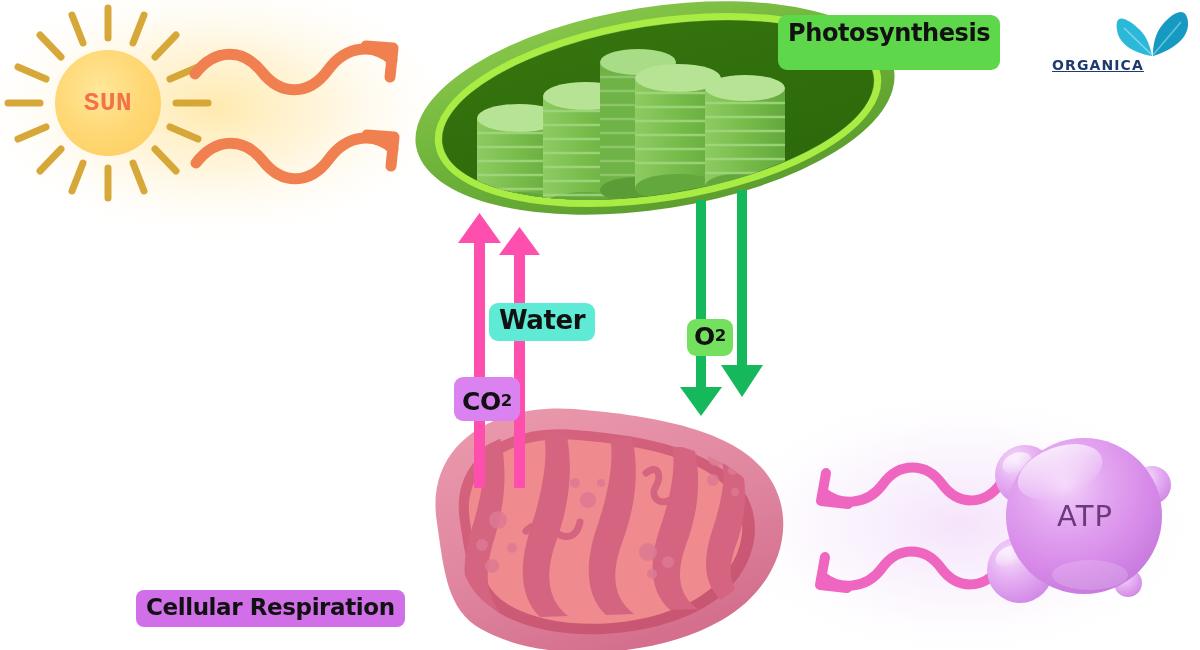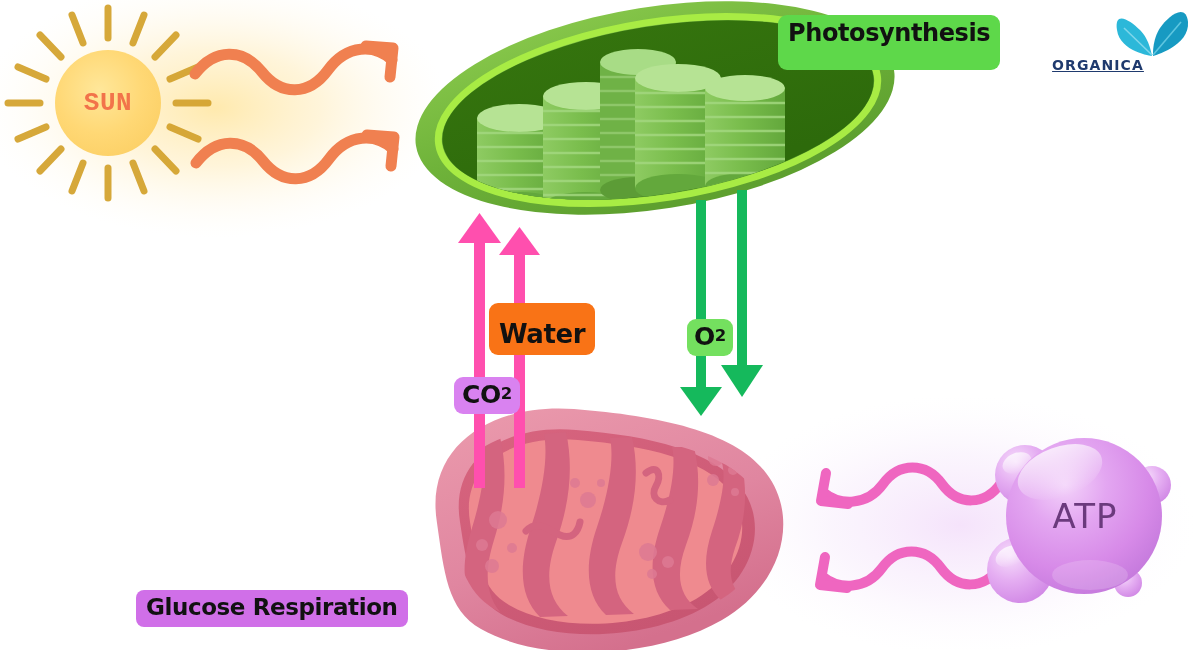--- a/index.html
+++ b/index.html
@@ -20,35 +20,35 @@
     white-space:nowrap;
     line-height:1;
     display:flex;align-items:center;justify-content:center;
     border-radius:9px;
     letter-spacing:-0.4px;
   }
   .lbl sub{font-size:.66em;vertical-align:-0.22em;line-height:1;}
 
   #lbl-photosynthesis{left:778px;top:15px;padding:6px 10px 25px;font-size:24px;background:#5ed84a;}
   #lbl-respiration{left:136px;top:590px;padding:6px 10px 8px;font-size:23px;background:#d06fe8;border-radius:8px;}
-  #lbl-water{left:489px;top:303px;padding:18px 10px 8px;font-size:26px;background:#f97316;}
-  #lbl-co2{left:454px;top:377px;padding:5px 8px 7px;font-size:25px;background:#d982f0;}
+  #lbl-water{left:489px;top:303px;padding:4px 10px 8px;font-size:26px;background:#5eead4;}
+  #lbl-co2{left:454px;top:377px;padding:12px 8px 7px;font-size:25px;background:#d982f0;}
   #lbl-glucose{left:712px;top:229px;padding:5px 10px 7px;font-size:25px;background:#74e05f;}
   #lbl-o2{left:687px;top:319px;padding:5px 7px 7px;font-size:25px;background:#74e05f;}
 
   #sun-text{
     position:absolute;left:58px;top:86px;width:100px;height:34px;
     display:flex;align-items:center;justify-content:center;
     font-family:Liberation Mono, monospace;font-weight:bold;font-size:26px;
     color:#f2734a;letter-spacing:.5px;
   }
   #atp-text{
     position:absolute;left:1040px;top:496px;width:90px;height:40px;
     display:flex;align-items:center;justify-content:center;
-    font-family:"DejaVu Sans", sans-serif;font-weight:normal;font-size:34px;
+    font-family:"DejaVu Sans", sans-serif;font-weight:normal;font-size:29px;
     color:#6b3a7d;letter-spacing:1px;
   }
   #brand-text{
     position:absolute;left:1062px;top:58px;width:72px;height:14px;
     display:flex;align-items:center;justify-content:center;
     font-family:"DejaVu Sans", sans-serif;font-weight:bold;font-size:14px;
     color:#1f3a6e;letter-spacing:1.1px;text-decoration:underline;
   }
 </style>
 </head>
@@ -330,21 +330,21 @@
       <path d="M1152,56 C1152,56 1120,52 1117,30 C1114,10 1130,20 1140,30 C1150,40 1152,56 1152,56 Z" fill="#2cb8d9"></path>
       <path d="M1153,56 C1153,56 1190,46 1188,22 C1186,2 1168,16 1160,28 C1152,40 1153,56 1153,56 Z" fill="#179ac2"></path>
       <path d="M1152,55 L1124,28" stroke="#7fd6ea" stroke-width="1.6" fill="none"></path>
       <path d="M1153,55 L1181,22" stroke="#5ec6e0" stroke-width="1.6" fill="none"></path>
     </g>
   </svg>
   <div id="brand-text">ORGANICA</div>
 
   <div class="lbl" id="lbl-photosynthesis">Photosynthesis</div>
 
-  <div class="lbl" id="lbl-respiration">Glucose Respiration</div>
+  <div class="lbl" id="lbl-respiration">Cellular Respiration</div>
 
   <div class="lbl" id="lbl-water">Water</div>
 
   <div class="lbl" id="lbl-co2">
       <span>CO</span>
       <sub>2</sub>
     </div>
 
 
   <div class="lbl" id="lbl-o2">

